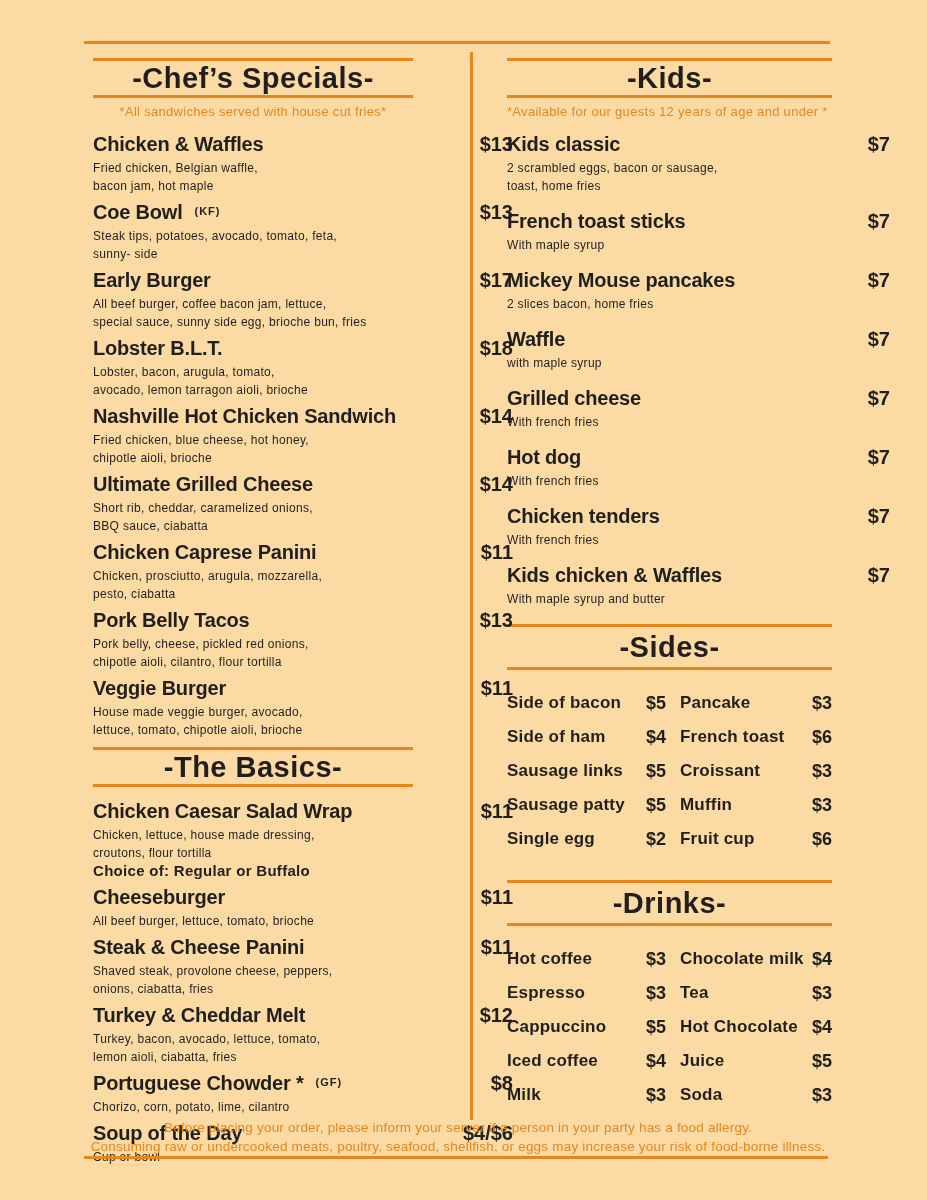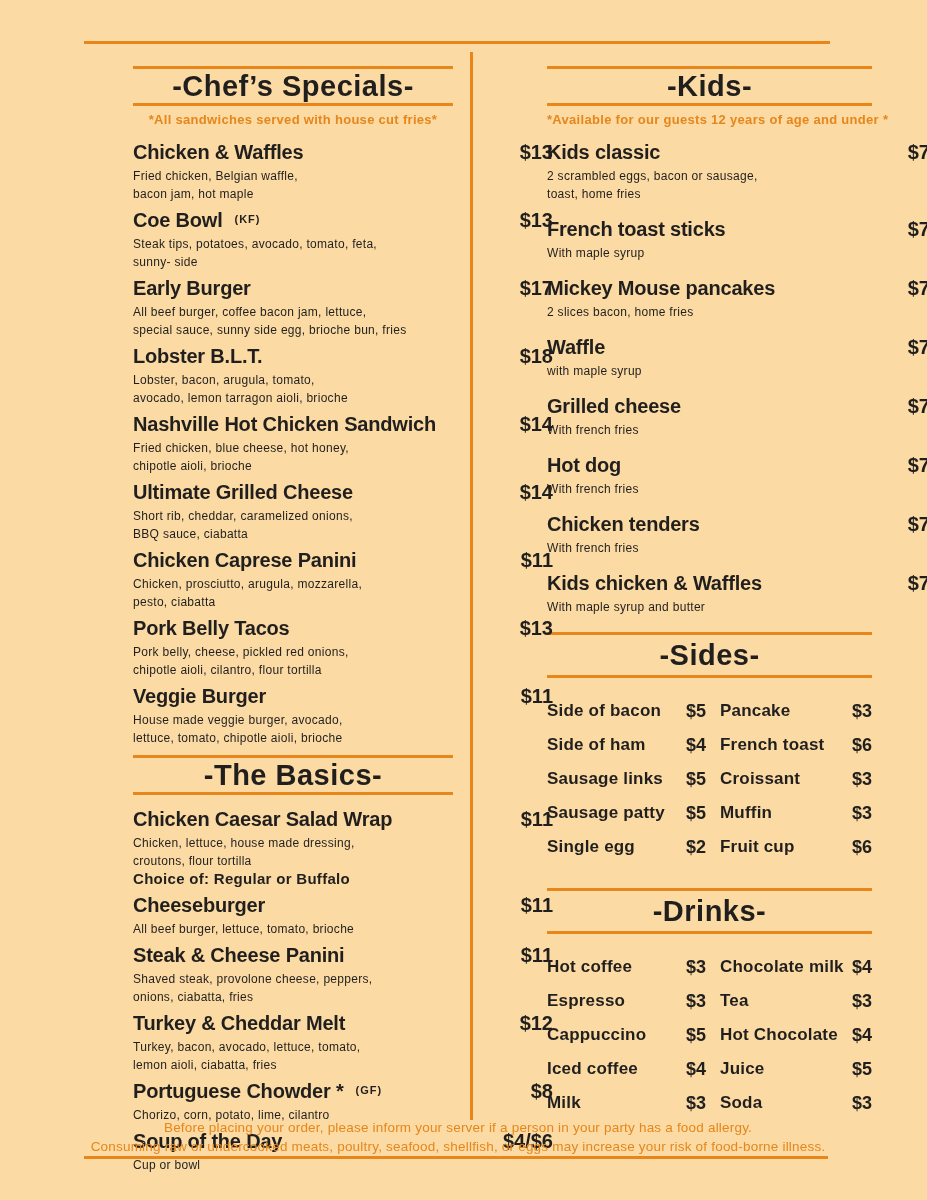--- a/index.html
+++ b/index.html
@@ -9,29 +9,29 @@
   }
   *{box-sizing:border-box;}
   html,body{margin:0;padding:0;background:var(--bg);}
   body{font-family:"Liberation Sans","DejaVu Sans",sans-serif;color:var(--ink);}
   .page{position:relative;width:927px;height:1200px;background:var(--bg);overflow:hidden;}
 
   .top-rule{margin:41px 0 0 84px;width:746px;height:3px;background:var(--accent);}
   .bottom-rule{position:absolute;left:84px;bottom:41px;width:744px;height:3px;background:var(--accent);}
   .v-divider{position:absolute;left:470px;top:52px;width:3px;height:1068px;background:var(--accent);}
 
-  .columns{display:flex;padding-top:16px;margin-left:40px;}
+  .columns{display:flex;padding-top:8px;}
   .col-left{margin-left:93px;width:362px;}
   .col-right{margin-left:52px;width:325px;}
 
   .sec-head{border-top:3px solid var(--accent);border-bottom:3px solid var(--accent);padding:1px 0;margin-top:6px;}
   .col-left .sec-head{width:320px;}
   .sec-title{margin:0;font-size:29px;line-height:32px;font-weight:700;letter-spacing:.5px;text-align:center;}
   .sec-head.pad4{padding:4px 0;}
-  .sec-note{margin:5px 0 0;color:var(--accent);font-weight:700;font-size:13px;line-height:17px;letter-spacing:.3px;white-space:nowrap;}
+  .sec-note{margin:5px 0 0;color:var(--accent);font-weight:400;font-size:13px;line-height:17px;letter-spacing:.3px;white-space:nowrap;}
   .col-left .sec-note{width:320px;text-align:center;}
   .col-right .sec-note{}
 
   .items{margin-top:12px;}
   .item{margin-bottom:5px;}
   .items-kids .item{margin-bottom:14px;}
   .item-head{position:relative;padding-right:58px;}
   .item-name{margin:0;font-size:20px;line-height:24px;font-weight:700;letter-spacing:-.2px;white-space:nowrap;}
   .tag{font-size:11px;font-weight:700;letter-spacing:1px;margin-left:12px;position:relative;top:-4px;}
   .item-price{position:absolute;right:-58px;top:0;font-size:20px;line-height:24px;font-weight:700;white-space:nowrap;}

